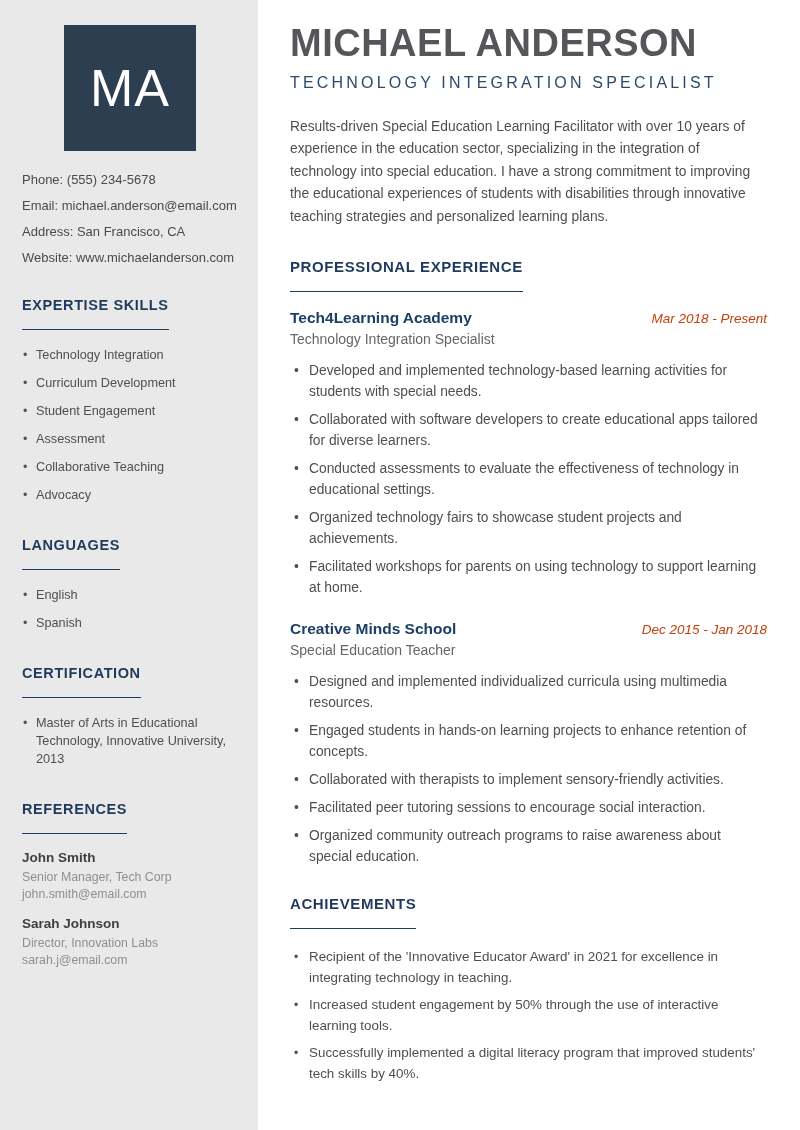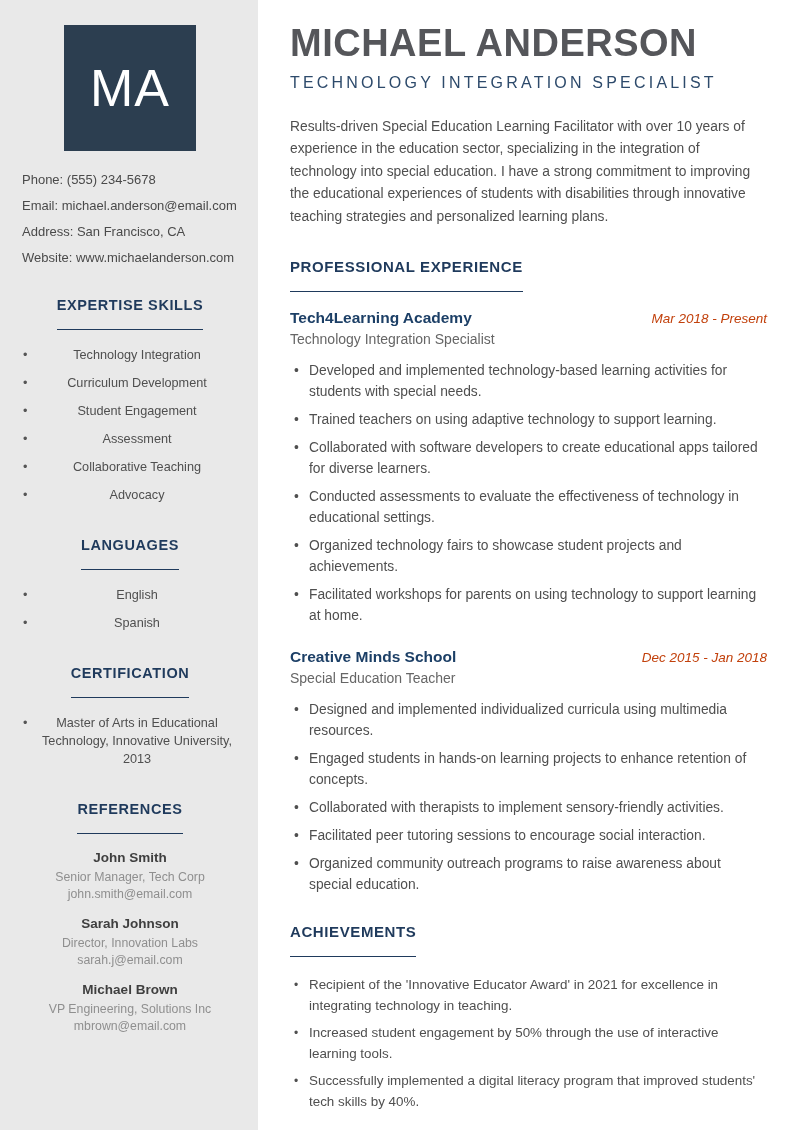--- a/index.html
+++ b/index.html
@@ -36,21 +36,21 @@
     color: #ffffff;
     font-size: 52px;
     letter-spacing: 1px;
   }
   .contact-line {
     font-size: 13px;
     color: #4a4a4a;
     margin-bottom: 13px;
     line-height: 13px;
   }
-  .side-section { margin-top: 32px; text-align: center; }
+  .side-section { margin-top: 32px; }
   .side-heading, .main-heading {
     display: inline-block;
     color: #1f3a5c;
     font-weight: bold;
     letter-spacing: 0.6px;
     border-bottom: 1.5px solid #1f3a5c;
     padding-bottom: 16px;
   }
   .side-heading { font-size: 14.5px; margin-bottom: 16px; }
   .side-list { list-style: none; }
@@ -199,25 +199,20 @@
       <div class="ref-entry">
         <div class="ref-name">John Smith</div>
         <div class="ref-detail">Senior Manager, Tech Corp</div>
         <div class="ref-detail">john.smith@email.com</div>
       </div>
       <div class="ref-entry">
         <div class="ref-name">Sarah Johnson</div>
         <div class="ref-detail">Director, Innovation Labs</div>
         <div class="ref-detail">sarah.j@email.com</div>
       </div>
-      <div class="ref-entry">
-        <div class="ref-name">Michael Brown</div>
-        <div class="ref-detail">VP Engineering, Solutions Inc</div>
-        <div class="ref-detail">mbrown@email.com</div>
-      </div>
     </div>
 
   </aside>
 
   <main class="main">
 
     <h1 class="name">MICHAEL ANDERSON</h1>
     <div class="job-title-line">TECHNOLOGY INTEGRATION SPECIALIST</div>
     <p class="summary">Results-driven Special Education Learning Facilitator with over 10 years of experience in the education sector, specializing in the integration of technology into special education. I have a strong commitment to improving the educational experiences of students with disabilities through innovative teaching strategies and personalized learning plans.</p>
 
@@ -225,21 +220,20 @@
       <div class="main-heading">PROFESSIONAL EXPERIENCE</div>
 
       <div class="job">
         <div class="job-header">
           <span class="company">Tech4Learning Academy</span>
           <span class="job-dates">Mar 2018 - Present</span>
         </div>
         <div class="role">Technology Integration Specialist</div>
         <ul class="main-list">
           <li>Developed and implemented technology-based learning activities for students with special needs.</li>
-          <li>Trained teachers on using adaptive technology to support learning.</li>
           <li>Collaborated with software developers to create educational apps tailored for diverse learners.</li>
           <li>Conducted assessments to evaluate the effectiveness of technology in educational settings.</li>
           <li>Organized technology fairs to showcase student projects and achievements.</li>
           <li>Facilitated workshops for parents on using technology to support learning at home.</li>
         </ul>
       </div>
 
       <div class="job">
         <div class="job-header">
           <span class="company">Creative Minds School</span>

